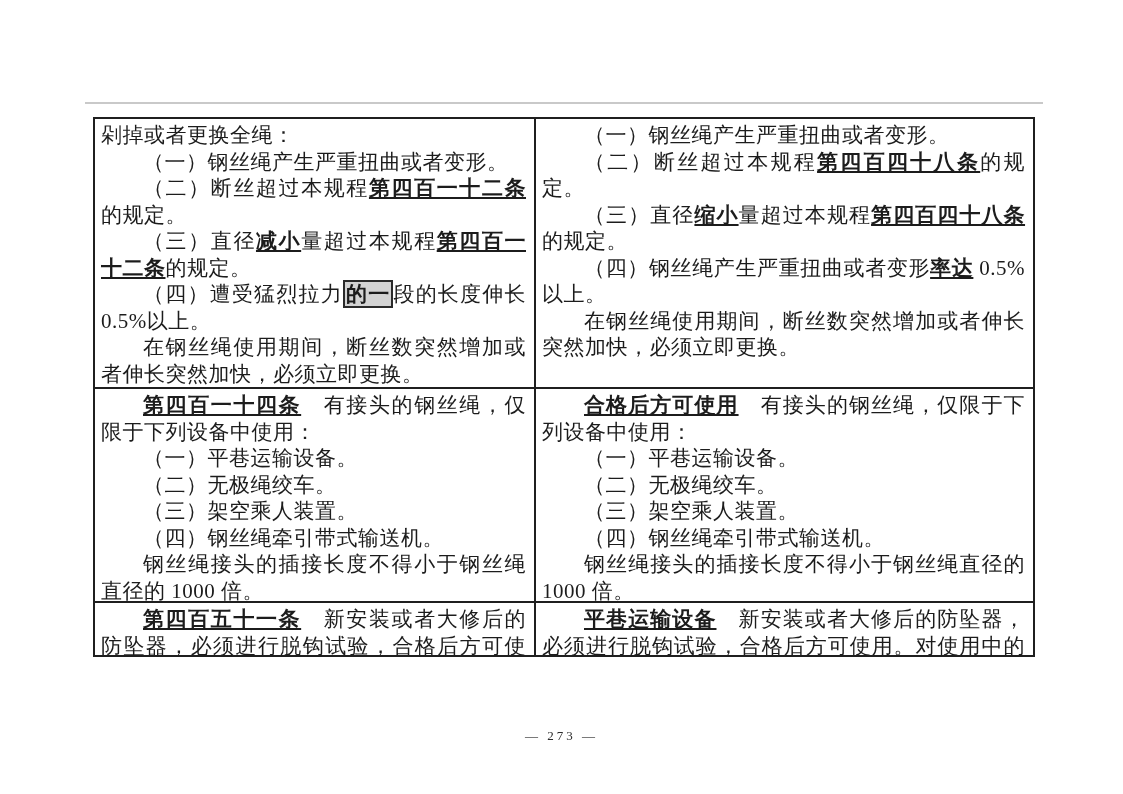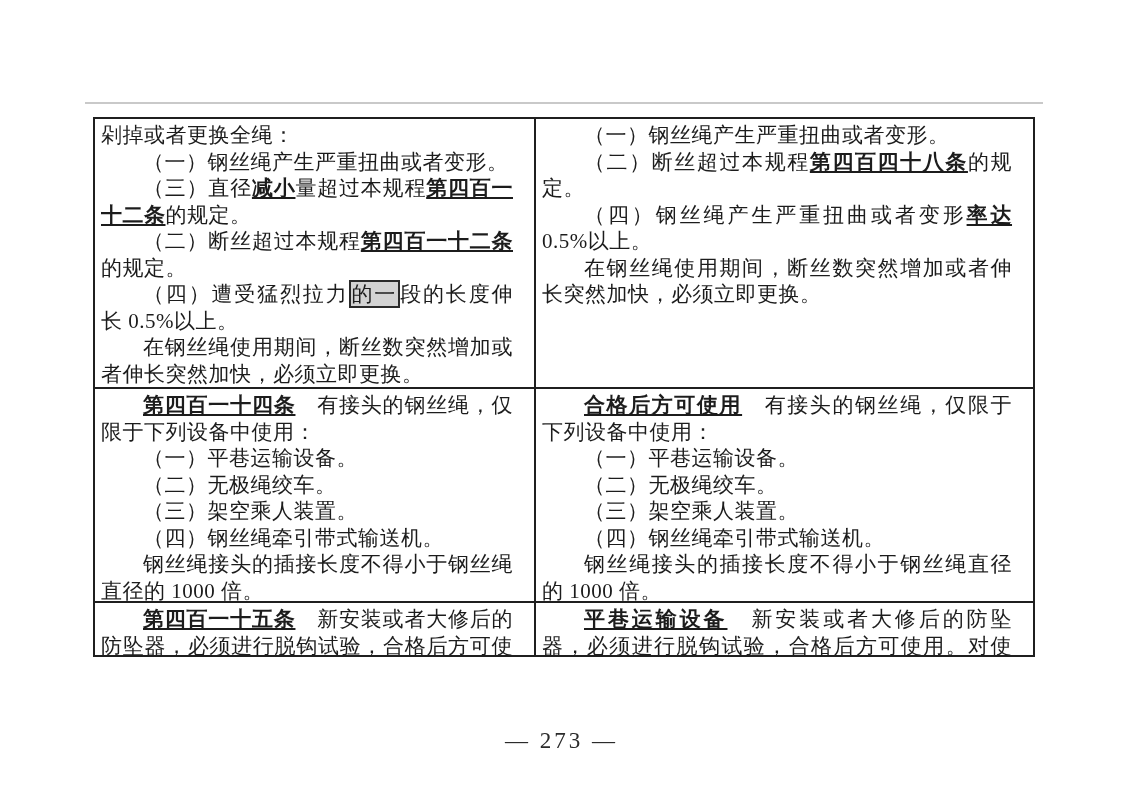--- a/index.html
+++ b/index.html
@@ -26,66 +26,68 @@
     width: 942px; height: 540px;
     border: 2px solid #1f1f1f;
     display: flex;
     flex-direction: column;
     background: #ffffff;
   }
   .trow { display: flex; border-top: 2px solid #1f1f1f; overflow: hidden; }
   .trow.row-0 { border-top: none; height: 268px; }
   .trow.row-1 { height: 214px; }
   .trow.row-2 { flex: 1; }
-  .tcell { padding: 3px 21px 0 6px; overflow: hidden; }
+  .tcell { padding: 3px 8px 0 6px; overflow: hidden; }
   .tcell.left  { width: 441px; border-right: 2px solid #1f1f1f; }
   .tcell.right { flex: 1; }
 
   .para {
     font-size: 21px;
     line-height: 26.5px;
     text-align: justify;
     letter-spacing: 0.5px;
   }
   .para.indent { text-indent: 2em; }
   .bold { font-weight: bold; text-decoration: underline; }
   .hl {
     background: var(--hl-bg, #d3d3d3);
     border: 2px solid #2a2a2a;
     padding: 0 1px;
+    font-weight: bold;
   }
 
   .footer {
     position: absolute;
     left: 0; top: 728px;
     width: 100%;
     text-align: center;
-    font-size: 23px;
+    font-size: 13px;
     letter-spacing: 3px;
     color: #2b2b2b;
   }
 </style>
 </head>
 <body>
 
 <div class="page">
   <div class="faint-top-rule"></div>
   <div class="rules-table">
       <div class="trow row-0">
         <div class="tcell left">
           <p class="para"><span>剁掉或者更换全绳：</span></p>
           <p class="para indent"><span>（一）钢丝绳产生严重扭曲或者变形。</span></p>
+          <p class="para indent"><span>（二）断丝超过本规程</span><span class="bold">第四百一十二条</span><span>的规定。</span></p>
           <p class="para indent"><span>（三）直径</span><span class="bold">减小</span><span>量超过本规程</span><span class="bold">第四百一十二条</span><span>的规定。</span></p>
-          <p class="para indent"><span>（二）断丝超过本规程</span><span class="bold">第四百一十二条</span><span>的规定。</span></p>
           <p class="para indent"><span>（四）遭受猛烈拉力</span><span class="hl">的一</span><span>段的长度伸长 0.5%以上。</span></p>
           <p class="para indent"><span>在钢丝绳使用期间，断丝数突然增加或者伸长突然加快，必须立即更换。</span></p>
         </div>
         <div class="tcell right">
           <p class="para indent"><span>（一）钢丝绳产生严重扭曲或者变形。</span></p>
           <p class="para indent"><span>（二）断丝超过本规程</span><span class="bold">第四百四十八条</span><span>的规定。</span></p>
+          <p class="para indent"><span>（三）直径</span><span class="bold">缩小</span><span>量超过本规程</span><span class="bold">第四百四十八条</span><span>的规定。</span></p>
           <p class="para indent"><span>（四）钢丝绳产生严重扭曲或者变形</span><span class="bold">率达</span><span> 0.5%以上。</span></p>
           <p class="para indent"><span>在钢丝绳使用期间，断丝数突然增加或者伸长突然加快，必须立即更换。</span></p>
         </div>
       </div>
       <div class="trow row-1">
         <div class="tcell left">
           <p class="para indent"><span class="bold">第四百一十四条</span><span>　有接头的钢丝绳，仅限于下列设备中使用：</span></p>
           <p class="para indent"><span>（一）平巷运输设备。</span></p>
           <p class="para indent"><span>（二）无极绳绞车。</span></p>
           <p class="para indent"><span>（三）架空乘人装置。</span></p>
@@ -96,21 +98,21 @@
           <p class="para indent"><span class="bold">合格后方可使用</span><span>　有接头的钢丝绳，仅限于下列设备中使用：</span></p>
           <p class="para indent"><span>（一）平巷运输设备。</span></p>
           <p class="para indent"><span>（二）无极绳绞车。</span></p>
           <p class="para indent"><span>（三）架空乘人装置。</span></p>
           <p class="para indent"><span>（四）钢丝绳牵引带式输送机。</span></p>
           <p class="para indent"><span>钢丝绳接头的插接长度不得小于钢丝绳直径的 1000 倍。</span></p>
         </div>
       </div>
       <div class="trow row-2">
         <div class="tcell left">
-          <p class="para indent"><span class="bold">第四百一十五条</span><span>　新安装或者大修后的防坠器，必须进行脱钩试验，合格后方可使用。</span></p>
+          <p class="para indent"><span class="bold">第四百五十一条</span><span>　新安装或者大修后的防坠器，必须进行脱钩试验，合格后方可使用。</span></p>
         </div>
         <div class="tcell right">
           <p class="para indent"><span class="bold">平巷运输设备</span><span>　新安装或者大修后的防坠器，必须进行脱钩试验，合格后方可使用。对使用中的立</span></p>
         </div>
       </div>
     </div>
   <div class="footer">— 273 —</div>
 </div>
 
 </body></html>

